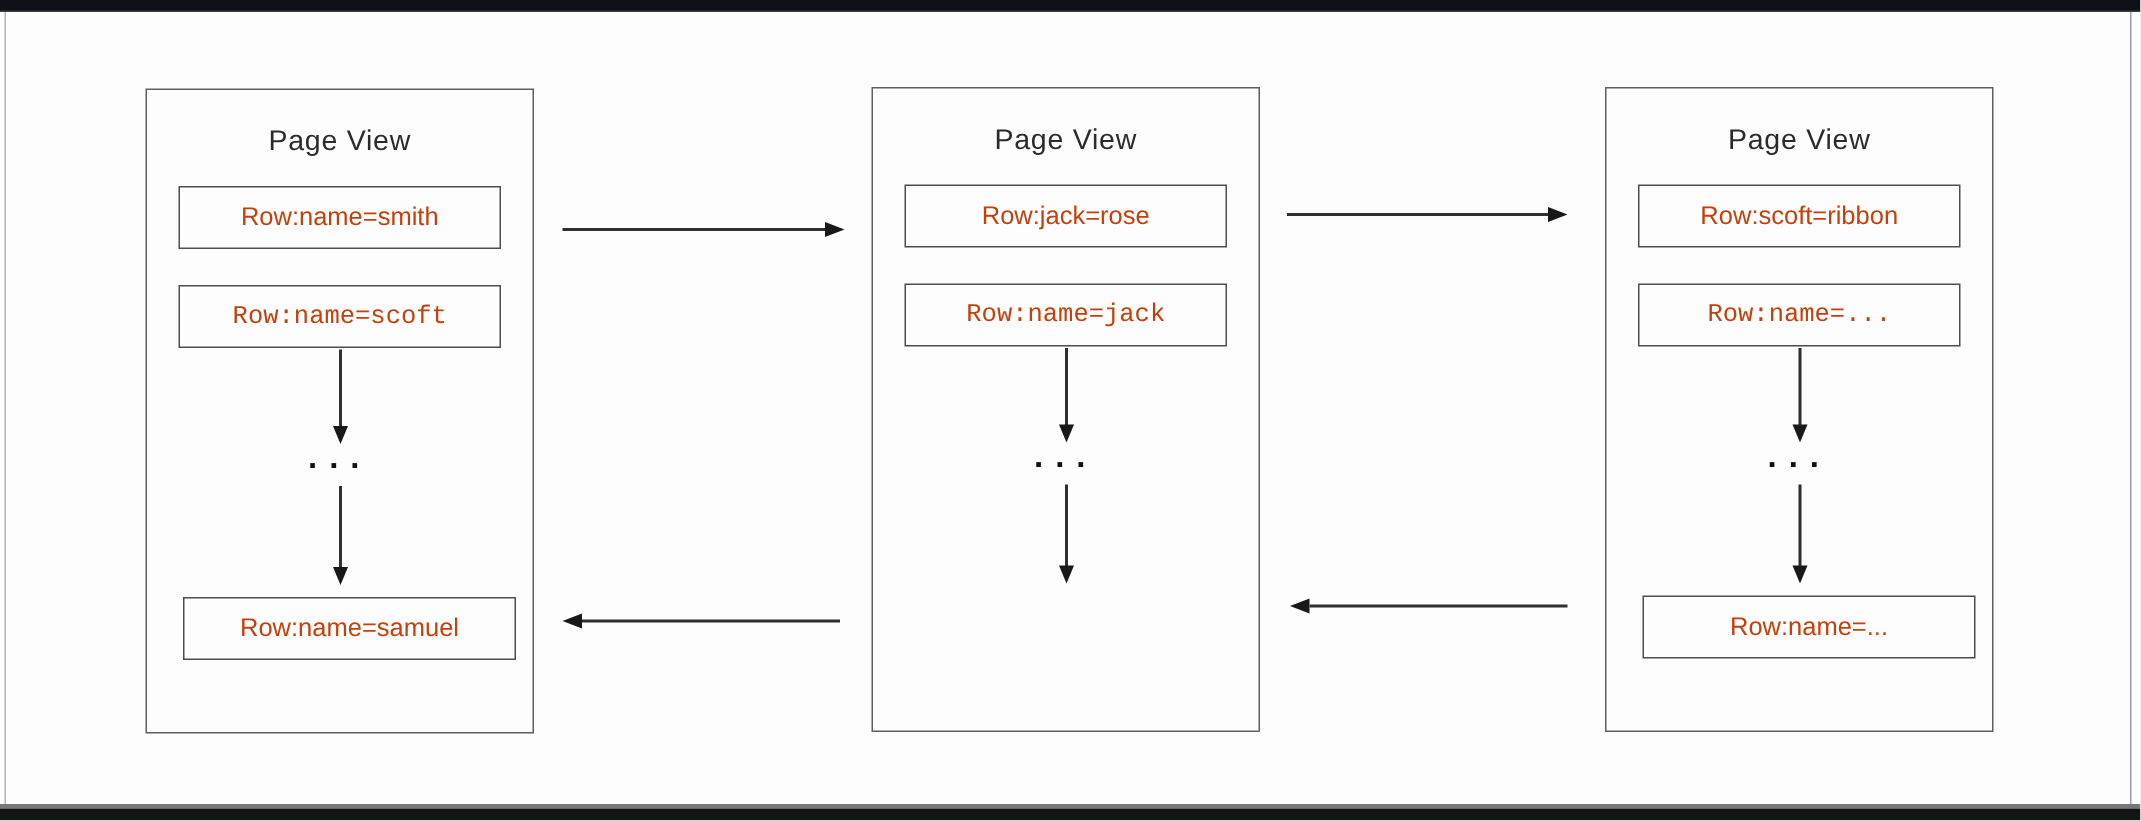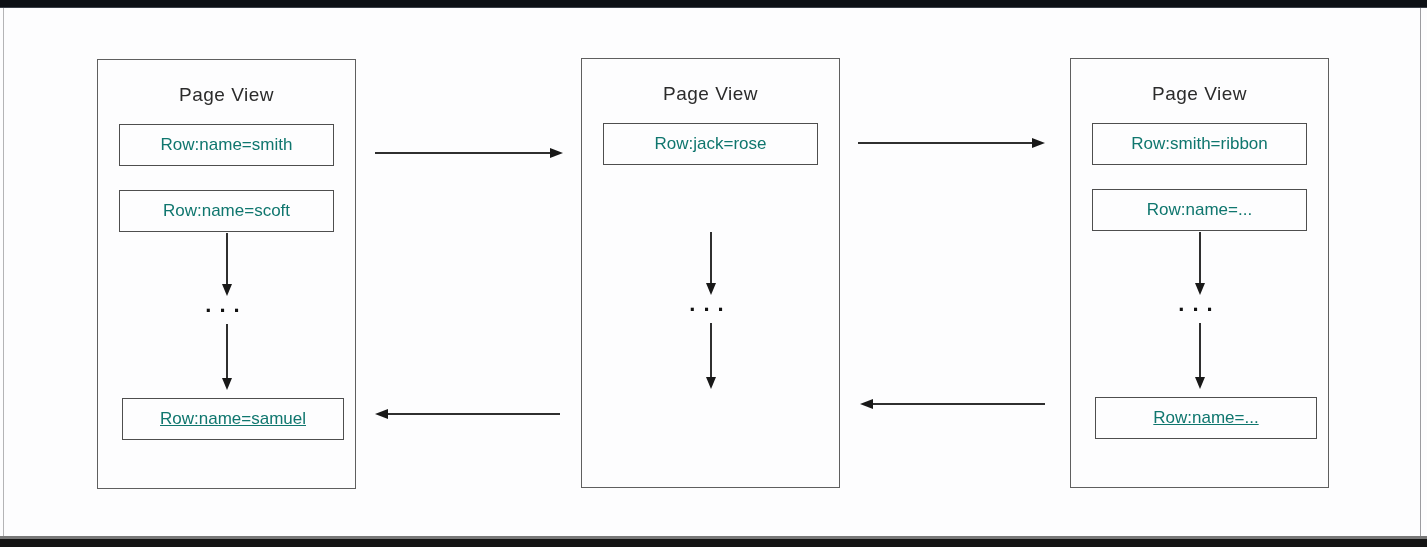--- a/index.html
+++ b/index.html
@@ -60,25 +60,25 @@
   .row-node {
     position: absolute;
     left: 21px; right: 21px;
     height: 40px;
     border: 1px solid #4e4e4e;
     background: #fdfdfe;
     display: flex;
     align-items: center;
     justify-content: center;
     font-size: 17px;
-    color: #0f766e;
+    color: #c2410c;
   }
   .row-a { top: 64px; }
-  .row-b { top: 130px; }
-  .row-c { top: 338px; left: 24px; right: 11px; text-decoration: underline; }
+  .row-b { top: 130px; font-family: Liberation Mono, monospace; }
+  .row-c { top: 338px; left: 24px; right: 11px; }
 
   
   .varrow {
     position: absolute;
     left: 50%;
     width: 2px;
     margin-left: -1px;
     background: #2f2f2f;
   }
   .varrow::after {
@@ -152,28 +152,29 @@
     <div class="row-node row-b">Row:name=scoft</div>
     <div class="varrow varrow-upper"></div>
     <div class="ellipsis">...</div>
     <div class="varrow varrow-lower"></div>
     <div class="row-node row-c">Row:name=samuel</div>
   </div>
 
   <div id="page-box-2" class="page-box">
     <div class="page-title">Page View</div>
     <div class="row-node row-a">Row:jack=rose</div>
+    <div class="row-node row-b">Row:name=jack</div>
     <div class="varrow varrow-upper"></div>
     <div class="ellipsis">...</div>
     <div class="varrow varrow-lower"></div>
   </div>
 
   <div id="page-box-3" class="page-box">
     <div class="page-title">Page View</div>
-    <div class="row-node row-a">Row:smith=ribbon</div>
+    <div class="row-node row-a">Row:scoft=ribbon</div>
     <div class="row-node row-b">Row:name=...</div>
     <div class="varrow varrow-upper"></div>
     <div class="ellipsis">...</div>
     <div class="varrow varrow-lower"></div>
     <div class="row-node row-c">Row:name=...</div>
   </div>
 
   <div id="arrow-next-1" class="harrow harrow-right"></div>
   <div id="arrow-next-2" class="harrow harrow-right"></div>
   <div id="arrow-prev-1" class="harrow harrow-left"></div>

